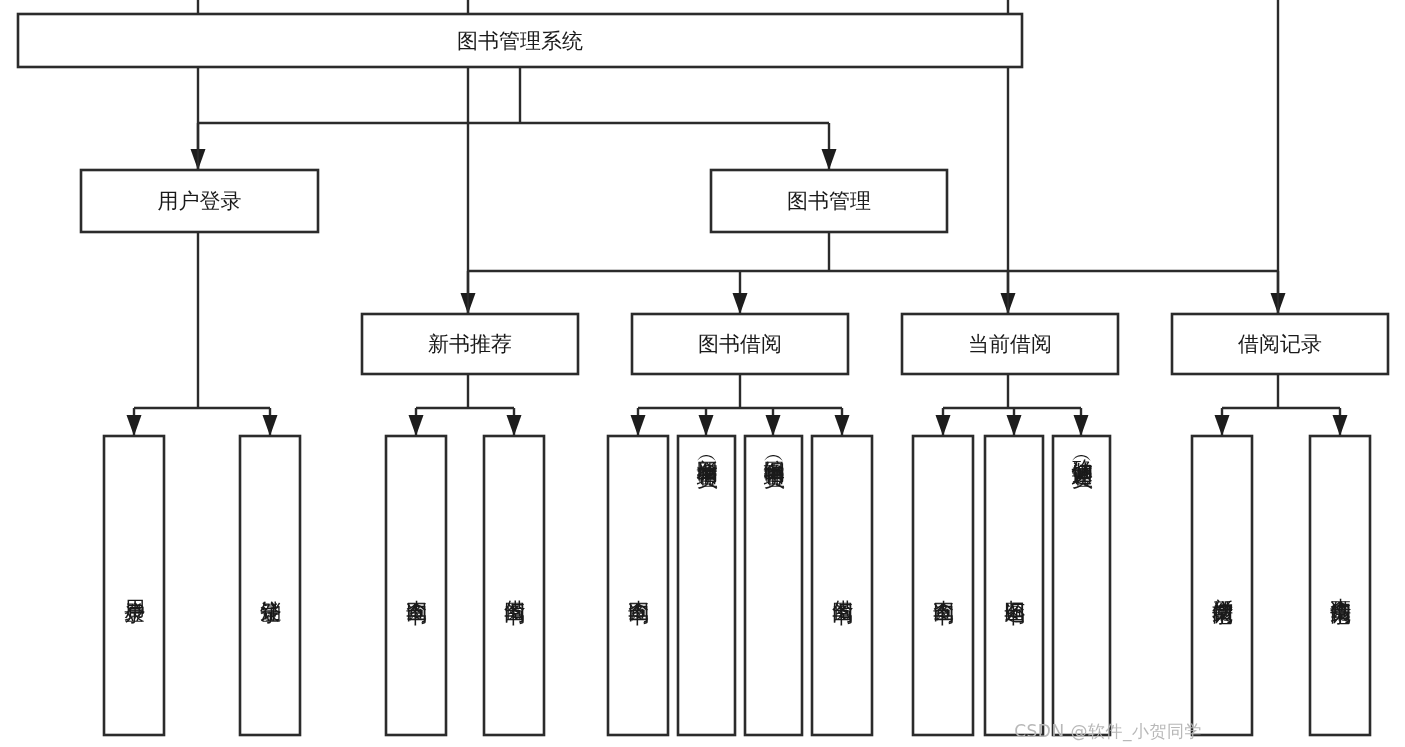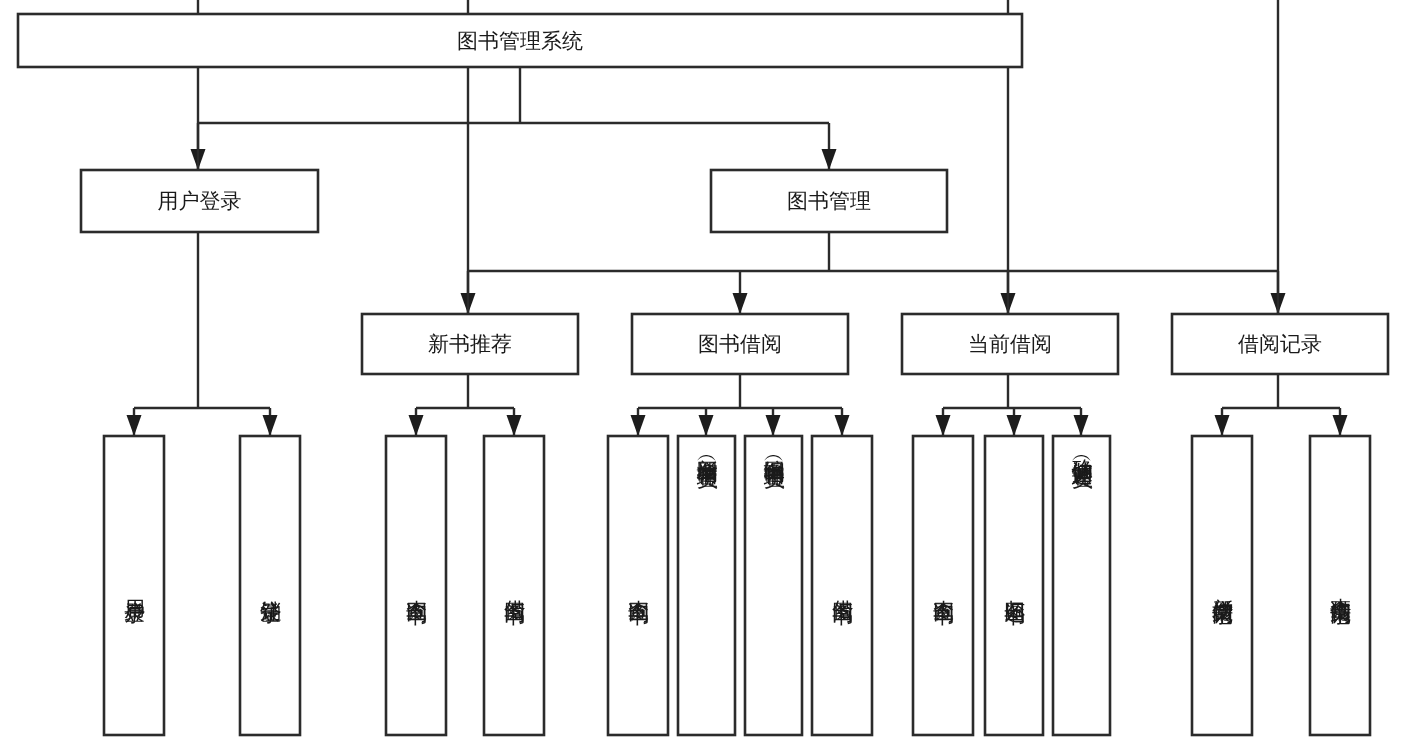--- a/index.html
+++ b/index.html
@@ -184,13 +184,14 @@
       <div class="vlabel" style="left: 678px; top: 436px; width: 57px; height: 299px; justify-content: flex-start; padding-top: 6px; box-sizing: border-box;">新增图书（管理员）</div>
       <div class="vlabel" style="left: 745px; top: 436px; width: 57px; height: 299px; justify-content: flex-start; padding-top: 6px; box-sizing: border-box;">编辑图书（管理员）</div>
       <div class="vlabel" style="left: 812px; top: 436px; width: 60px; height: 299px;">借阅图书</div>
       <div class="vlabel" style="left: 913px; top: 436px; width: 60px; height: 299px;">查询图书</div>
       <div class="vlabel" style="left: 985px; top: 436px; width: 58px; height: 299px;">归还图书</div>
       <div class="vlabel" style="left: 1053px; top: 436px; width: 57px; height: 299px; justify-content: flex-start; padding-top: 6px; box-sizing: border-box;">确认归还（管理员）</div>
       <div class="vlabel" style="left: 1192px; top: 436px; width: 60px; height: 299px;">新增借阅记录</div>
       <div class="vlabel" style="left: 1310px; top: 436px; width: 60px; height: 299px;">查询借阅记录</div>
     </div>
 
+  <div class="watermark">CSDN @软件_小贺同学</div>
 </div>
 
 </body></html>

